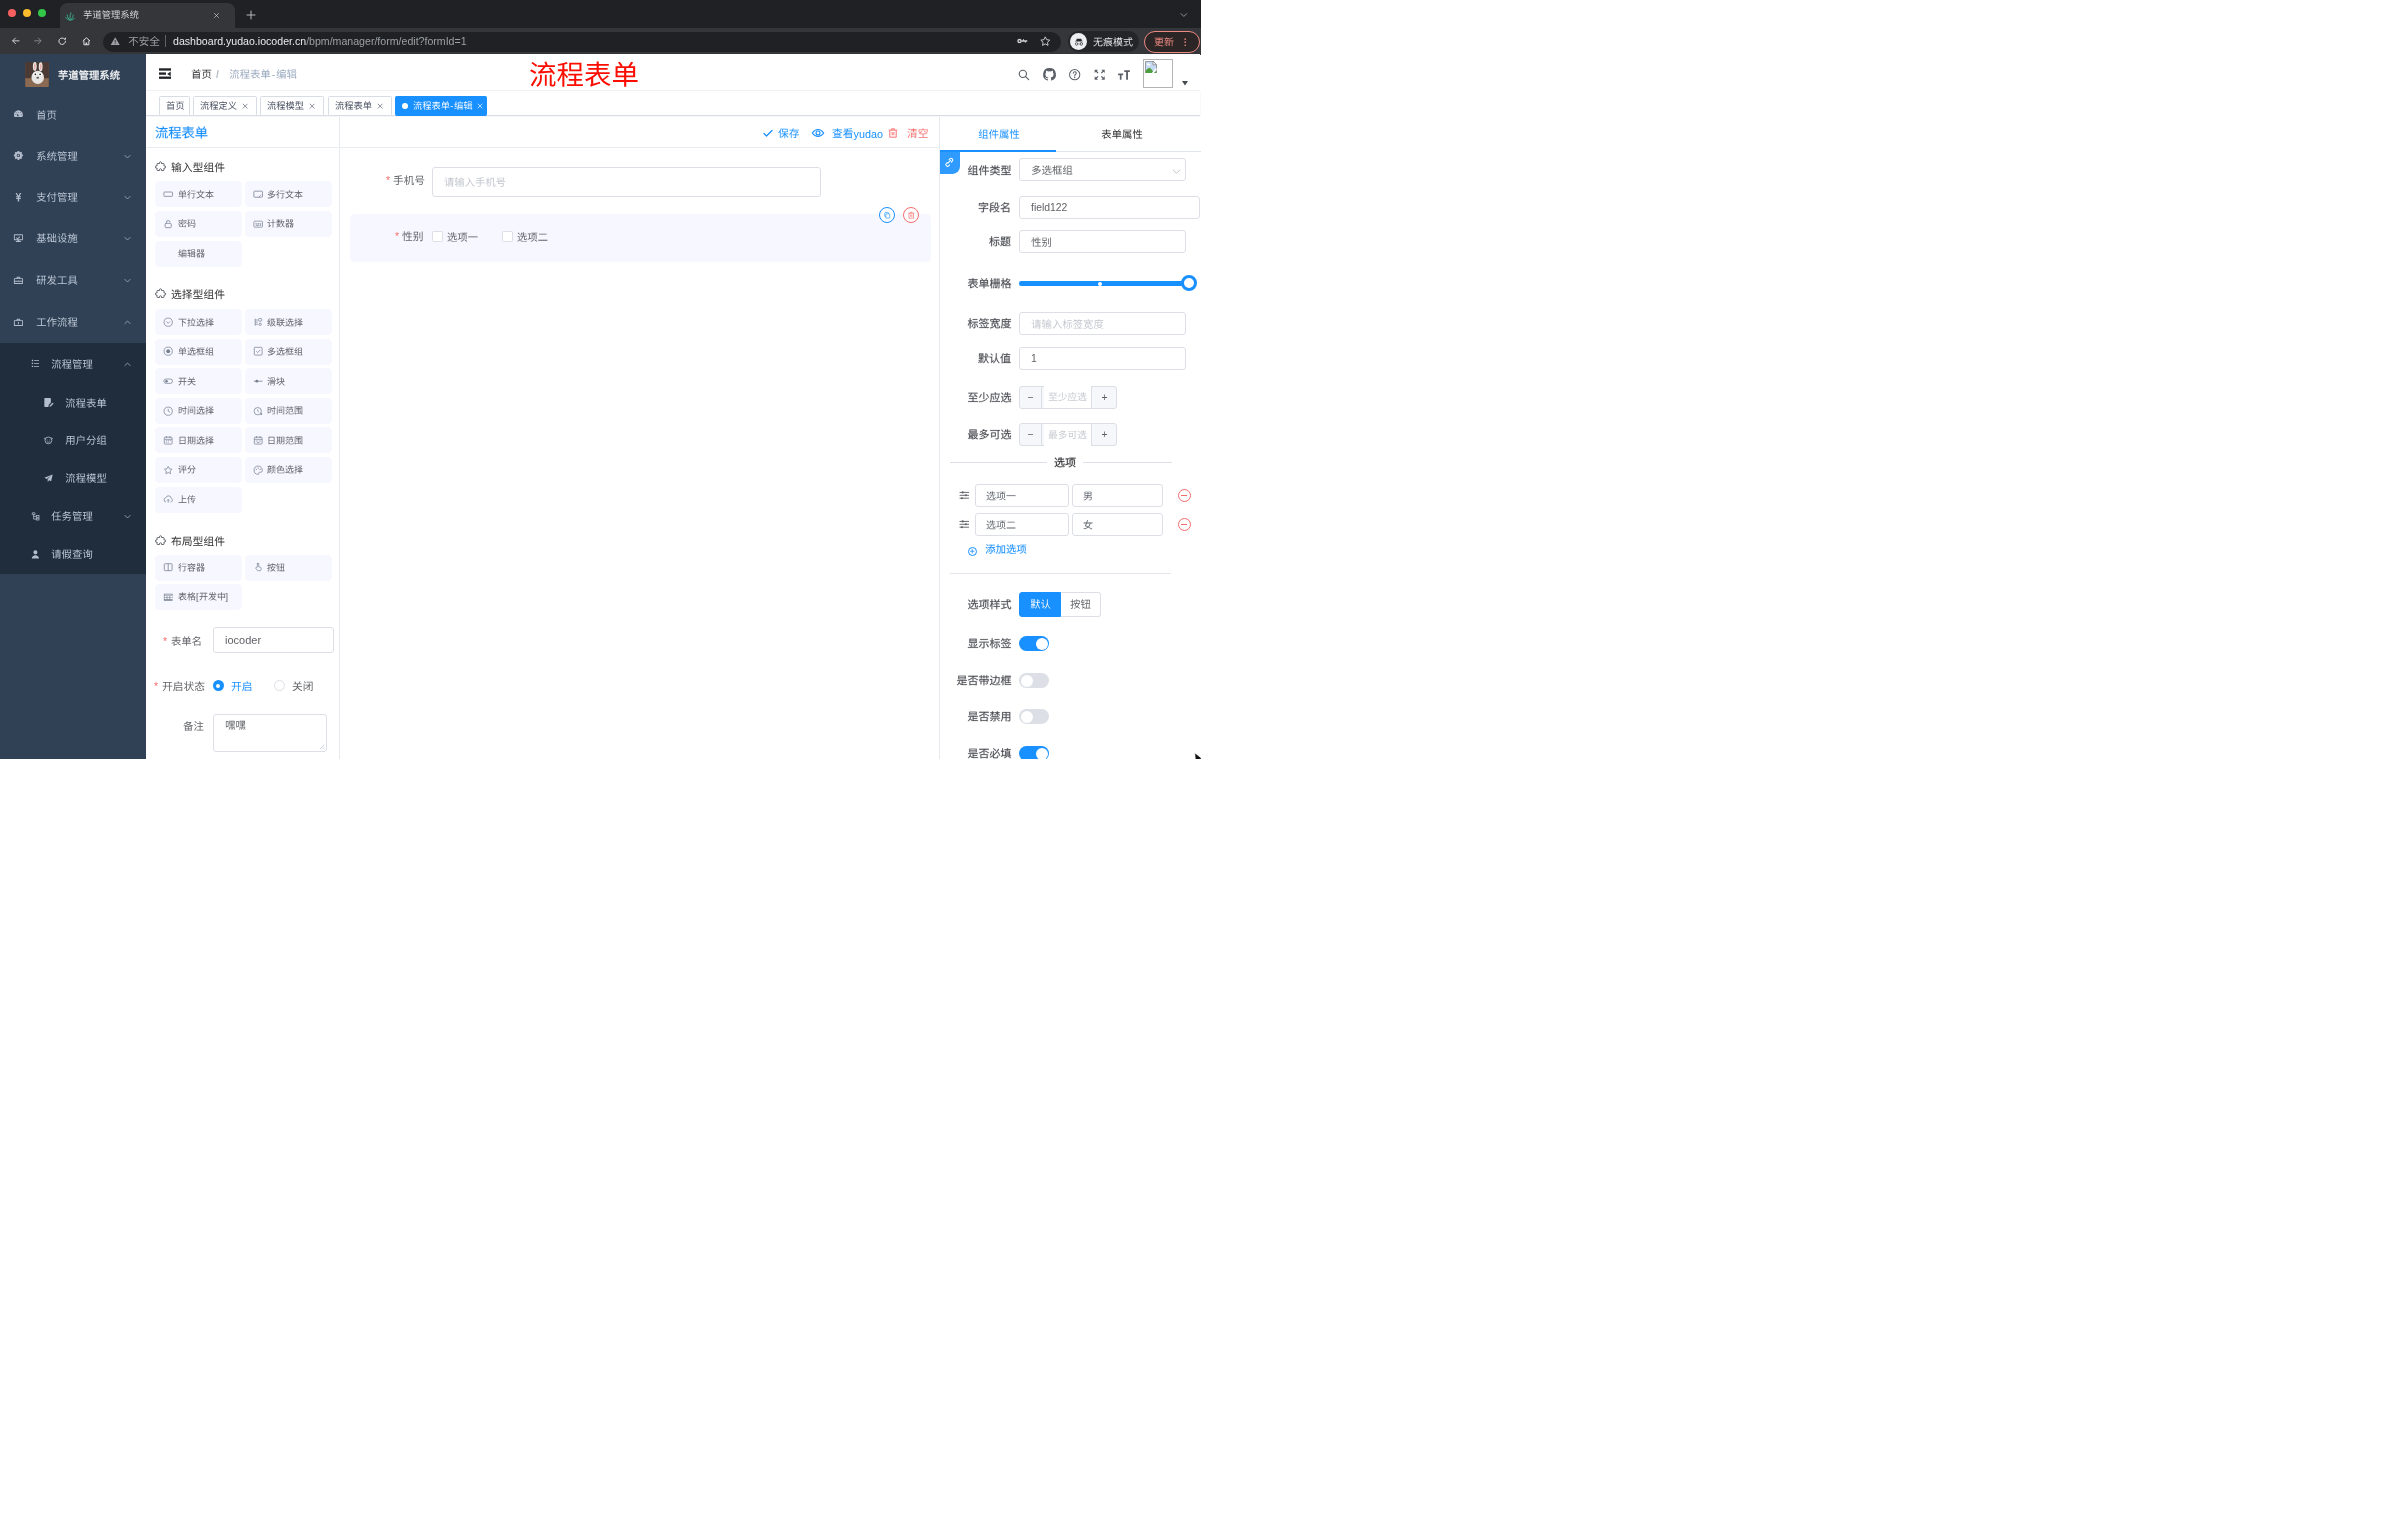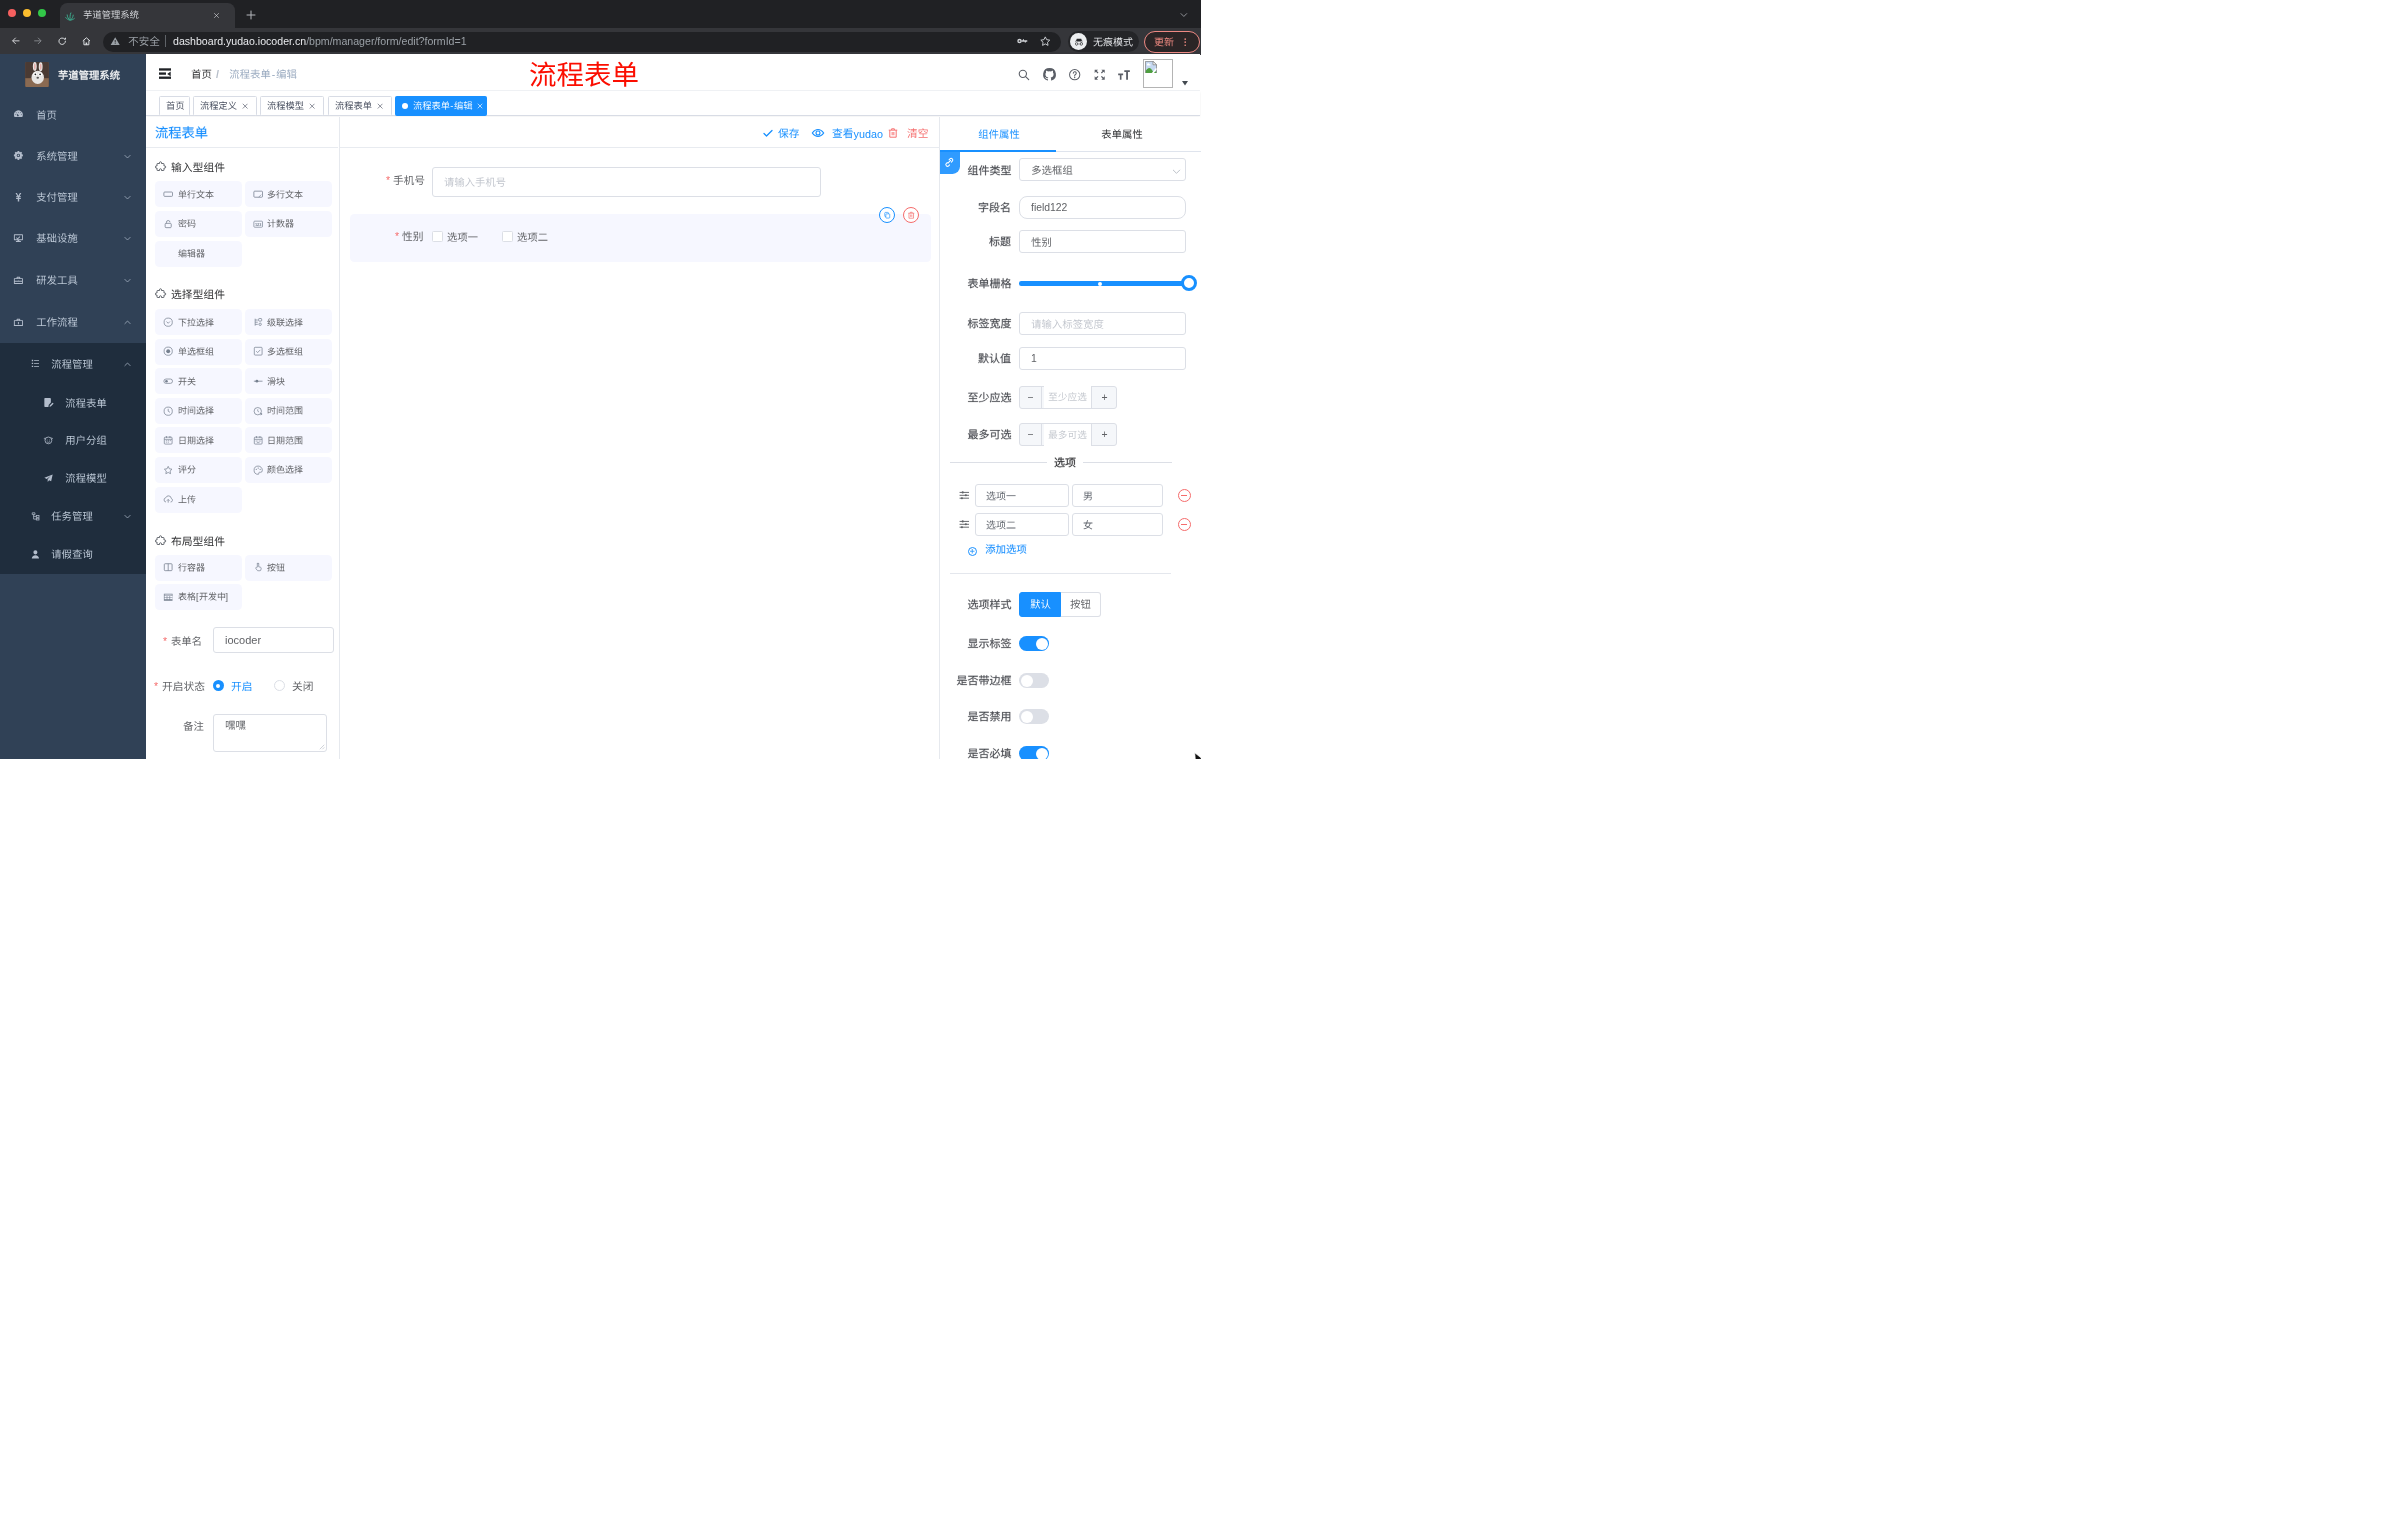--- a/index.html
+++ b/index.html
@@ -1194,21 +1194,21 @@
   </svg>
 <div class="abs" style="left:978px;top:202px;width:33px;height:11px;">
     <svg class="t" style="width:33px;height:11px;" viewBox="0 0 45 15">
       <g fill="#4a4d53" stroke="#4a4d53" stroke-width="16" transform="translate(0,12.9) scale(0.015,-0.015)">
         <use href="#g5b57" x="0"></use>
         <use href="#g6bb5" x="1000"></use>
         <use href="#g540d" x="2000"></use>
       </g>
     </svg>
   </div>
-<div class="abs" style="left:1019px;top:196px;width:167px;height:23.4px;border:0.7px solid #dcdfe6;border-radius:8px">
+<div class="abs" style="left:1019px;top:196px;width:181px;height:23.4px;border:0.7px solid #dcdfe6;border-radius:3px">
     <div class="row" style="height:100%;padding-left:11px">
       <span style="font-size:10.4px;color:#606266">field122</span>
     </div>
   </div>
 <div class="abs" style="left:989px;top:236px;width:22px;height:11px;">
     <svg class="t" style="width:22px;height:11px;" viewBox="0 0 30 15">
       <g fill="#4a4d53" stroke="#4a4d53" stroke-width="16" transform="translate(0,12.9) scale(0.015,-0.015)">
         <use href="#g6807" x="0"></use>
         <use href="#g9898" x="1000"></use>
       </g>

